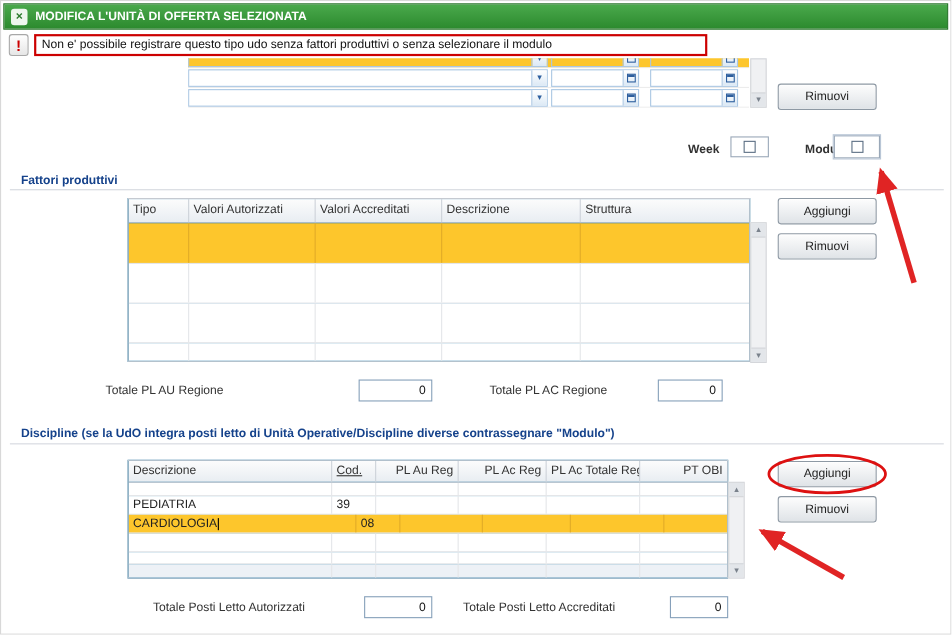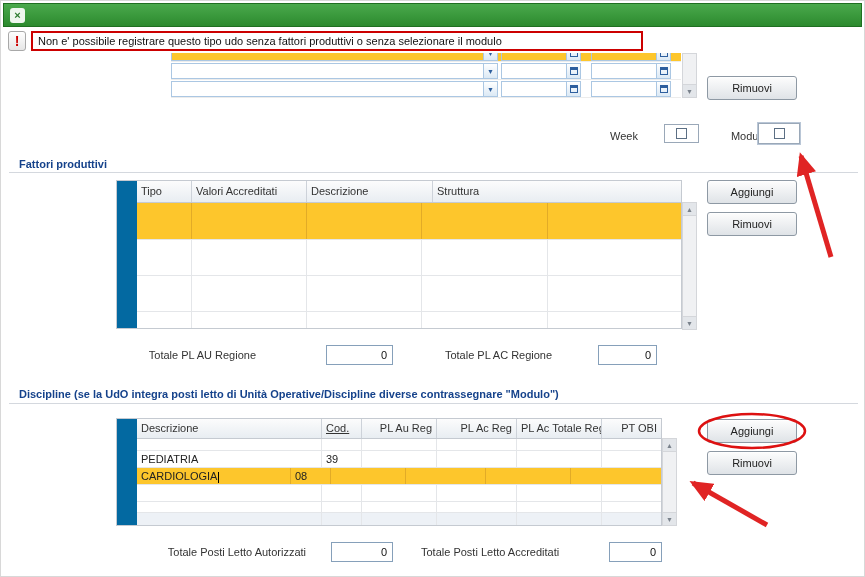--- a/index.html
+++ b/index.html
@@ -42,60 +42,61 @@
     text-align:center; line-height:13px; background:#e3e6ea; cursor:pointer; }
   .sb-up { top:0; border-bottom:1px solid #d4d6da; }
   .sb-down { bottom:0; border-top:1px solid #d4d6da; }
 
   
   .btn { position:absolute; width:90px; height:24px; border:1px solid #8e99a4; border-radius:3px;
     background:linear-gradient(#fdfdfd,#dfe3e7); font-family:"Liberation Sans",sans-serif; font-size:11px; color:#222;
     display:flex; align-items:center; justify-content:center; cursor:pointer; box-shadow:inset 0 1px 0 rgba(255,255,255,.7); }
 
   
-  .flag-label { position:absolute; color:#333; text-align:center; }
+  .flag-label { position:absolute; color:#333; text-align:right;font-weight:bold; }
   .flag-box { position:absolute; width:35px; height:19px; background:#fff; border:1px solid #9aa8b8;
     display:flex; align-items:center; justify-content:center; cursor:pointer; }
   .flag-box.focused { width:42px; height:21px; outline:1px solid #b9c6d6; }
   .cb { width:11px; height:11px; border:1px solid #5c6f84; background:#fff; display:block; }
 
   
   .section-heading { position:absolute; color:#15428b; font-weight:bold; white-space:nowrap; }
   .hrule { position:absolute; left:8px; width:849px; height:1px; background:#d4d8de; }
 
   
-  .grid { position:absolute; border:1px solid #c5cad1; background:#0369a1; overflow:hidden;padding-left:20px; }
+  .grid { position:absolute; border:1px solid #c5cad1; background:#0369a1; overflow:hidden; }
   .grid-header { display:flex; height:22px; background:linear-gradient(#fcfcfc,#e8edf2); border-bottom:1px solid #c5cad1; }
   .gh-cell { border-right:1px solid #cdd2d9; padding:4px 4px 0 4px; color:#333; overflow:hidden; white-space:nowrap; }
   .gh-cell.num { text-align:right; }
   .gh-cell:last-child { border-right:none; flex:1; }
   .g-row { display:flex; border-bottom:1px solid #e4e6e9; background:#fff; }
   .g-row.row-selected { background:#fdc62c; }
   .g-row.row-alt { background:#edf1f6; }
   .g-cell { border-right:1px solid #e4e6e9; padding:2px 4px 0 4px; overflow:hidden; white-space:nowrap; }
   .g-cell:last-child { border-right:none; flex:1; }
   .row-selected .g-cell { border-right-color:#e2ab27; }
   .caret { display:inline-block; width:1px; height:11px; background:#000; vertical-align:middle; margin-left:1px; }
 
   
   .total-label { position:absolute; color:#333; white-space:nowrap; }
-  .total-label.right { text-align:right; }
+  .total-label.right { }
   .total-input { position:absolute; height:20px; background:#fff; border:1px solid #86a0ba;
     text-align:right; padding:3px 5px 0 0; color:#111; }
 
   
   .annotations { position:absolute; left:0; top:0; pointer-events:none; z-index:50; }
 </style>
 </head>
 <body>
 
 <div class="screen">
 
   <div class="titlebar">
     <span class="close-btn">×</span>
+    <span>MODIFICA L'UNITÀ DI OFFERTA SELEZIONATA</span>
   </div>
 
   <span class="alert-btn">
     <span class="alert-glyph">!</span>
   </span>
   <div class="error-box">Non e' possibile registrare questo tipo udo senza fattori produttivi o senza selezionare il modulo</div>
 
   <div class="top-grid">
     <div class="tg-row tg-selected" style="top:-9px">
       <div class="combo-field">
@@ -156,20 +157,21 @@
   <div class="flag-box focused" style="left:757px; top:122px;">
     <span class="cb"></span>
   </div>
 
   <div class="section-heading" style="left:18px; top:157px;">Fattori produttivi</div>
   <div class="hrule" style="top:171px;"></div>
 
   <div class="grid" style="left:115px; top:179px; width:566px; height:149px;">
     <div class="grid-header">
       <div class="gh-cell" style="width:55px">Tipo</div>
+      <div class="gh-cell" style="width:115px">Valori Autorizzati</div>
       <div class="gh-cell" style="width:115px">Valori Accreditati</div>
       <div class="gh-cell" style="width:126px">Descrizione</div>
       <div class="gh-cell">Struttura</div>
     </div>
     <div class="g-row row-selected" style="height:37px">
       <div class="g-cell" style="width:55px"></div>
       <div class="g-cell" style="width:115px"></div>
       <div class="g-cell" style="width:115px"></div>
       <div class="g-cell" style="width:126px"></div>
       <div class="g-cell"></div>
@@ -230,21 +232,21 @@
     </div>
     <div class="g-row" style="height:17px">
       <div class="g-cell" style="width:185px"><span>PEDIATRIA</span></div>
       <div class="g-cell" style="width:40px"><span>39</span></div>
       <div class="g-cell" style="width:75px"></div>
       <div class="g-cell" style="width:80px"></div>
       <div class="g-cell" style="width:85px"></div>
       <div class="g-cell"></div>
     </div>
     <div class="g-row row-selected" style="height:17px">
-      <div class="g-cell" style="width:154px"><span>CARDIOLOGIA</span><span class="caret"></span></div>
+      <div class="g-cell" style="width:207px"><span>CARDIOLOGIA</span><span class="caret"></span></div>
       <div class="g-cell" style="width:40px"><span>08</span></div>
       <div class="g-cell" style="width:75px"></div>
       <div class="g-cell" style="width:80px"></div>
       <div class="g-cell" style="width:85px"></div>
       <div class="g-cell"></div>
     </div>
     <div class="g-row" style="height:17px">
       <div class="g-cell" style="width:185px"></div>
       <div class="g-cell" style="width:40px"></div>
       <div class="g-cell" style="width:75px"></div>

